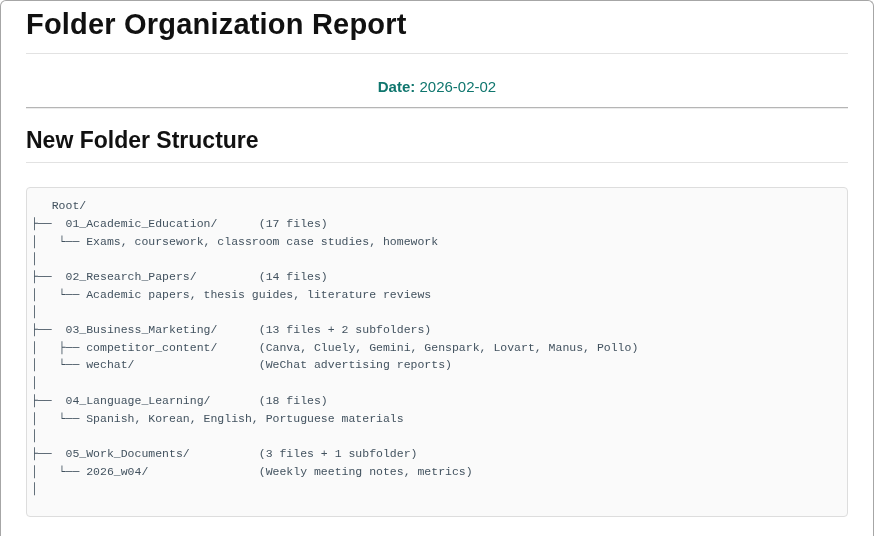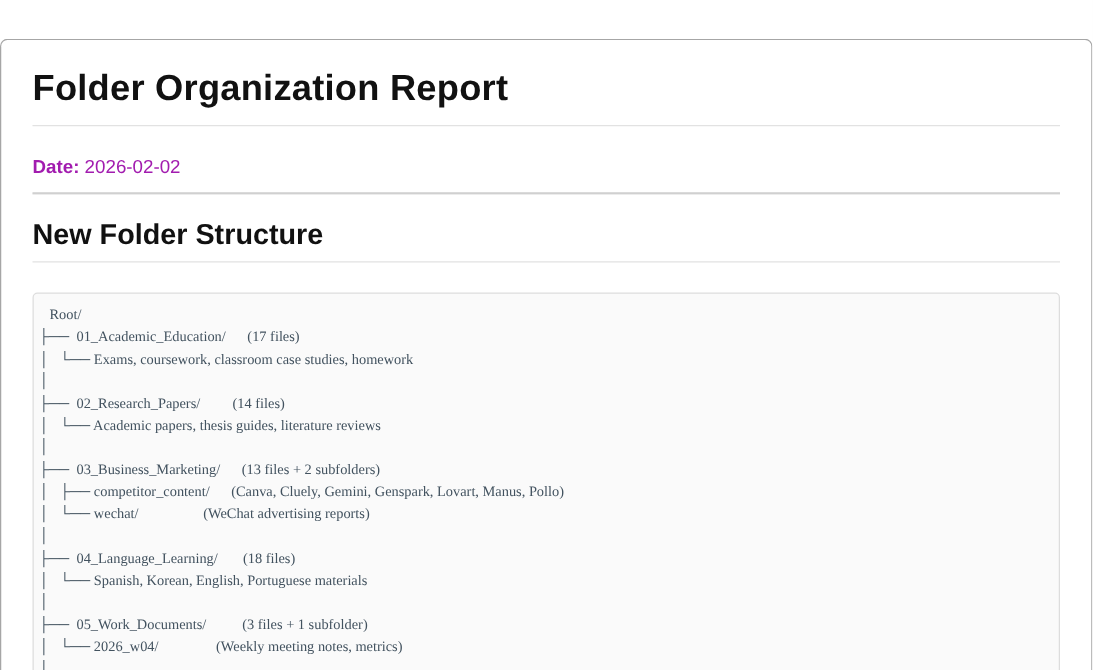--- a/index.html
+++ b/index.html
@@ -12,39 +12,39 @@
     font-family: "Liberation Sans", sans-serif;
   }
   .frame {
     position: absolute;
     inset: 0;
     box-sizing: border-box;
     background: #ffffff;
     border: 1px solid var(--frame-border, #a6a6a6);
     border-bottom: none;
     border-radius: 6px 6px 0 0;
-    padding: 25px 25px 0 25px;
+    padding: 9px 25px 0 25px;
     overflow: hidden;
-    margin-top: 31px;
   }
   .report-title {
     margin: 0;
     font-size: 29px;
     line-height: 1.0;
     font-weight: bold;
     color: #111111;
     letter-spacing: 0.2px;
     padding-bottom: 14px;
     border-bottom: 1px solid var(--heading-rule, #e2e2e2);
   }
   .meta {
     margin-top: 22px;
     font-size: 15px;
     line-height: 21.5px;
-    color: #a21caf;
+    color: #0f766e;
+    text-align: center;
   }
   .meta-line { white-space: nowrap; }
   .meta-line strong { font-weight: bold; }
   hr.divider {
     height: 0;
     border: 0;
     border-top: 1px solid var(--divider, #b5b5b5);
     border-bottom: 1px solid #ececec;
     margin: 9px 0 0 0;
   }
@@ -62,21 +62,21 @@
     margin: 24px 0 0 0;
     width: 822px;
     height: 330px;
     background: var(--code-bg, #fafafa);
     border: 1px solid var(--code-border, #dddddd);
     border-radius: 4px;
     padding: 9px 10px 9px 4px;
     overflow: hidden;
   }
   pre.code-block code {
-    font-family: Liberation Serif, serif;
+    font-family: Liberation Mono, monospace;
     font-size: 11.5px;
     line-height: 17.7px;
     color: var(--tree-text, #42525f);
     white-space: pre;
   }
 </style>
 </head>
 <body>
 
 <div class="frame">

